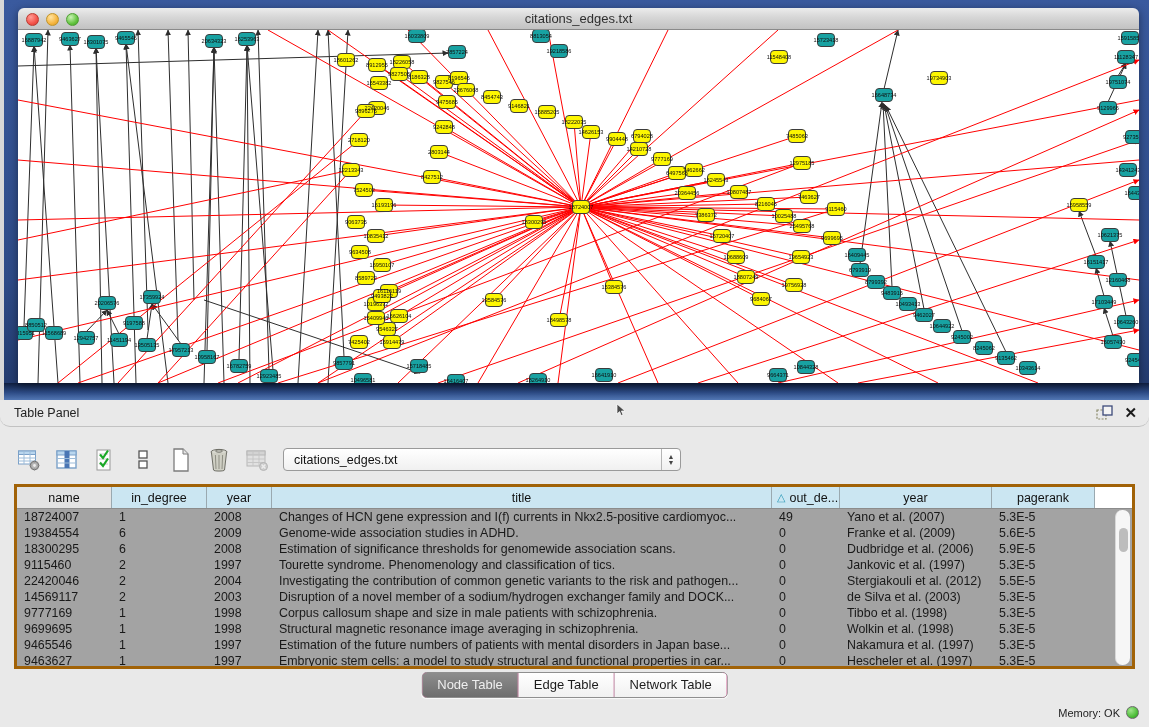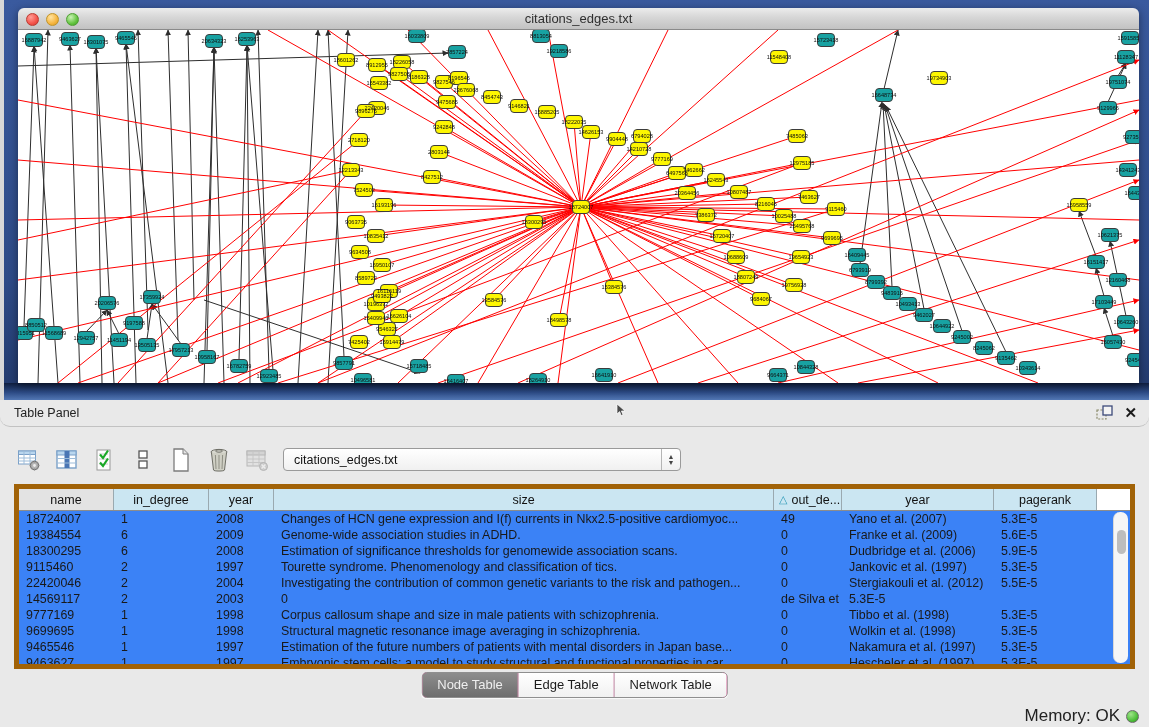--- a/index.html
+++ b/index.html
@@ -40,21 +40,21 @@
   .tool { width:26px; height:26px; display:flex; align-items:center; justify-content:center; }
   .fx { font-family:"Liberation Serif", serif; font-style:italic; font-weight:bold; font-size:15px; color:#111; }
   #combo { position:absolute; left:283px; top:48px; width:398px; height:23px;
     background:linear-gradient(180deg,#ffffff,#f0f0f0); border:1px solid #9a9a9a; border-radius:4px; }
   #combo .cval { position:absolute; left:10px; top:4px; font-size:12.5px; color:#111; }
   #combo .stepper { position:absolute; right:0; top:0; width:19px; height:21px; border-left:1px solid #b5b5b5;
     display:flex; flex-direction:column; align-items:center; justify-content:center; color:#444; }
   #combo .stepper span { font-size:7px; line-height:6px; }
 
   #tablewrap { position:absolute; left:14px; top:84px; width:1121px; height:185px;
-    background:#3b82f6; border:5px solid #a16207; overflow:hidden; }
+    background:#a3a3a3; border:3px solid #a16207; overflow:hidden; }
   #thead { display:grid; grid-template-columns:95px 95px 65px 500px 68px 152px 103px 1fr;
     height:22px; border-bottom:1px solid #8c8c8c; }
   .hcell { background:#cbe6f2; border-right:1px solid #9aa9b0; font-size:12.5px; color:#111;
     display:flex; align-items:center; justify-content:center; overflow:hidden; white-space:nowrap; }
   .hcell.first { background:#e3e3e3; }
   .hcell.last { border-right:none; background:#ffffff; }
   .hcell .sortg { color:#2e9ab8; margin-right:4px; font-size:11px; }
   .hcell.out { justify-content:flex-start; padding-left:5px; }
   #tbody .trow { display:grid; grid-template-columns:95px 95px 65px 500px 68px 152px 103px 1fr;
     height:16px; }
@@ -67,21 +67,21 @@
 
   #tabbar { position:absolute; left:50%; transform:translateX(-50%); top:272px;
     display:flex; border:1px solid #8f8f8f; border-radius:5px; overflow:hidden;
     background:#ec4899; box-shadow:0 1px 1px rgba(255,255,255,.8); }
   .tab { font-size:13px; color:#1c1c1c; padding:4px 15px 5px; border-right:1px solid #b9b9b9;
     background:linear-gradient(180deg,#ffffff,#f1f1f1); white-space:nowrap; }
   .tab:last-child { border-right:none; }
   .tab.sel { background:linear-gradient(180deg,#8d8d8d,#6e6e6e); color:#efefef; }
 
   #statusbar { position:absolute; right:10px; top:306px; display:flex; align-items:center; gap:6px; }
-  #statusbar .mem { font-size:17px; color:#222; }
+  #statusbar .mem { font-size:11px; color:#222; }
   #mem-dot { width:13px; height:13px; border-radius:50%;
     background:radial-gradient(circle at 35% 30%,#9fe58a,#49bb35 65%,#2f9323); border:1px solid #6a6a6a; }
 </style>
 </head>
 <body>
 
 <div id="desktop">
   <div id="desktop-bottom-band"></div>
   <div id="graph-window">
     <div id="canvas"><svg width="1121" height="353" viewBox="0 0 1121 353" xmlns="http://www.w3.org/2000/svg">
@@ -575,21 +575,21 @@
         <div class="hcell first">
           <span>name</span>
         </div>
         <div class="hcell">
           <span>in_degree</span>
         </div>
         <div class="hcell">
           <span>year</span>
         </div>
         <div class="hcell">
-          <span>size</span>
+          <span>title</span>
         </div>
         <div class="hcell out">
           <span class="sortg">△</span>
           <span>out_de...</span>
         </div>
         <div class="hcell">
           <span>year</span>
         </div>
         <div class="hcell">
           <span>pagerank</span>
@@ -644,20 +644,21 @@
           <div class="tcell">Investigating the contribution of common genetic variants to the risk and pathogen...</div>
           <div class="tcell">0</div>
           <div class="tcell">Stergiakouli et al. (2012)</div>
           <div class="tcell">5.5E-5</div>
           <div class="tcell"></div>
         </div>
         <div class="trow">
           <div class="tcell">14569117</div>
           <div class="tcell">2</div>
           <div class="tcell">2003</div>
+          <div class="tcell">Disruption of a novel member of a sodium/hydrogen exchanger family and DOCK...</div>
           <div class="tcell">0</div>
           <div class="tcell">de Silva et al. (2003)</div>
           <div class="tcell">5.3E-5</div>
           <div class="tcell"></div>
         </div>
         <div class="trow">
           <div class="tcell">9777169</div>
           <div class="tcell">1</div>
           <div class="tcell">1998</div>
           <div class="tcell">Corpus callosum shape and size in male patients with schizophrenia.</div>

